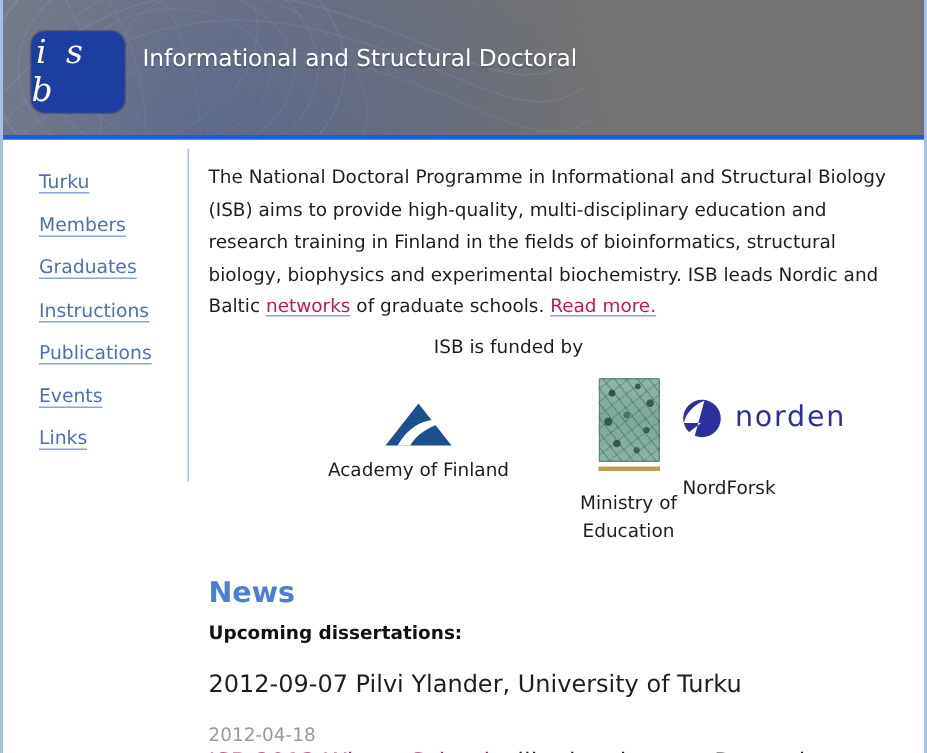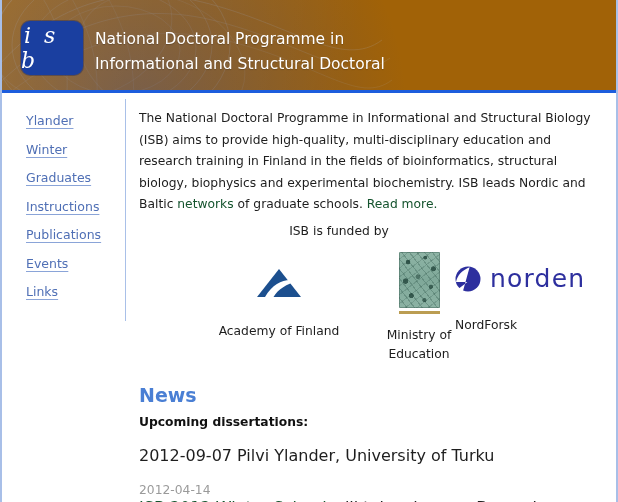--- a/index.html
+++ b/index.html
@@ -23,21 +23,21 @@
     background: #ffffff;
     box-sizing: border-box;
     border-left: 2px solid #a8bfe8;
     border-right: 2px solid #a8bfe8;
   }
 
   
   #banner {
     position: relative;
     height: 90px;
-    background: #a16207;
+    background: #737373;
     overflow: hidden;
     border-bottom: 3px solid #1d5ddd;
   }
   
   #banner-art {
     position: absolute;
     left: -40px;
     top: -60px;
     width: 430px;
     height: 210px;
@@ -134,21 +134,22 @@
   }
 
   #intro {
     margin: 15px 0 0 0;
     font-size: 12.3px;
     line-height: 21.5px;
     color: #1e1e1e;
     width: 456px;
   }
   .inline-link {
-    color: #14532d;
+    color: #be185d;
+    text-decoration: underline;
     text-decoration-color: #8aa4d8;
     text-underline-offset: 2px;
     cursor: pointer;
   }
 
   #funded-by {
     margin-top: 8px;
     text-align: center;
     font-size: 12.3px;
     color: #1e1e1e;
@@ -175,21 +176,21 @@
   #funder-akatemia { left: 50px; top: 12px; width: 180px; }
   #akatemia-mark { height: 34px; display: flex; align-items: flex-end; justify-content: center; }
   #akatemia-word {
     font-family: "DejaVu Serif", "Liberation Serif", serif;
     font-size: 11px;
     color: #1c3766;
     letter-spacing: .6px;
     margin-top: 3px;
     white-space: nowrap;
   }
-  #akatemia-caption { margin-top: 24px; }
+  #akatemia-caption { margin-top: 6px; }
 
   
   #funder-ministry { left: 200px; top: 0px; width: 160px; }
   #ministry-mark { display: flex; flex-direction: column; align-items: center; }
   #ministry-plate {
     width: 41px;
     height: 56px;
     border-radius: 1px;
     background:
       radial-gradient(circle at 22% 18%, rgba(35,70,60,.85) 0 2.0px, rgba(0,0,0,0) 2.6px),
@@ -210,21 +211,21 @@
     height: 3px;
     background: #bb9d52;
     margin-top: 3px;
   }
   #ministry-caption { margin-top: 12px; line-height: 19px; text-align: center; }
 
   
   #funder-nordforsk { left: 316px; top: 14px; width: 190px; text-align: left; }
   #norden-mark { display: flex; align-items: center; gap: 9px; }
   #norden-word {
-    font-size: 25px;
+    font-size: 19px;
     color: #2d2f9e;
     letter-spacing: 1.2px;
     font-weight: 400;
     line-height: 1;
   }
   #nordforsk-caption { margin-top: 24px; text-align: left; }
 
   
   #news { margin-top: 2px; }
   #news-heading {
@@ -275,30 +276,29 @@
         <path d="M96 -4 C 160 56, 186 128, 164 208" opacity=".26"></path>
       </g>
     </svg>
     <div id="banner-sheen"></div>
 
     <div id="logo-box">
       <div id="logo-text">i s b</div>
     </div>
 
     <div id="banner-title">
-      <div>National Doctoral Programme in</div>
       <div>Informational and Structural Doctoral</div>
     </div>
   </div>
 
   <div id="content">
 
     <nav id="sidebar">
-      <a class="nav-item">Ylander</a>
-      <a class="nav-item">Winter</a>
+      <a class="nav-item">Turku</a>
+      <a class="nav-item">Members</a>
       <a class="nav-item">Graduates</a>
       <a class="nav-item">Instructions</a>
       <a class="nav-item">Publications</a>
       <a class="nav-item">Events</a>
       <a class="nav-item">Links</a>
     </nav>
     <div id="sidebar-divider"></div>
 
     <div id="main">
 
@@ -344,20 +344,20 @@
 
       <div id="news">
         <h2 id="news-heading">News</h2>
 
         <div>
           <div id="news-sub">Upcoming dissertations:</div>
           <div class="news-line">2012-09-07 Pilvi Ylander, University of Turku</div>
         </div>
 
         <div>
-          <div class="news-date">2012-04-14</div>
+          <div class="news-date">2012-04-18</div>
           <div class="news-line news-body"><a class="inline-link">ISB 2012 Winter School</a><span> will take place on December 10-13 at Saariselkä in Hotel Tunturi.</span></div>
         </div>
       </div>
 
     </div>
   </div>
 </div>
 
 </body></html>

